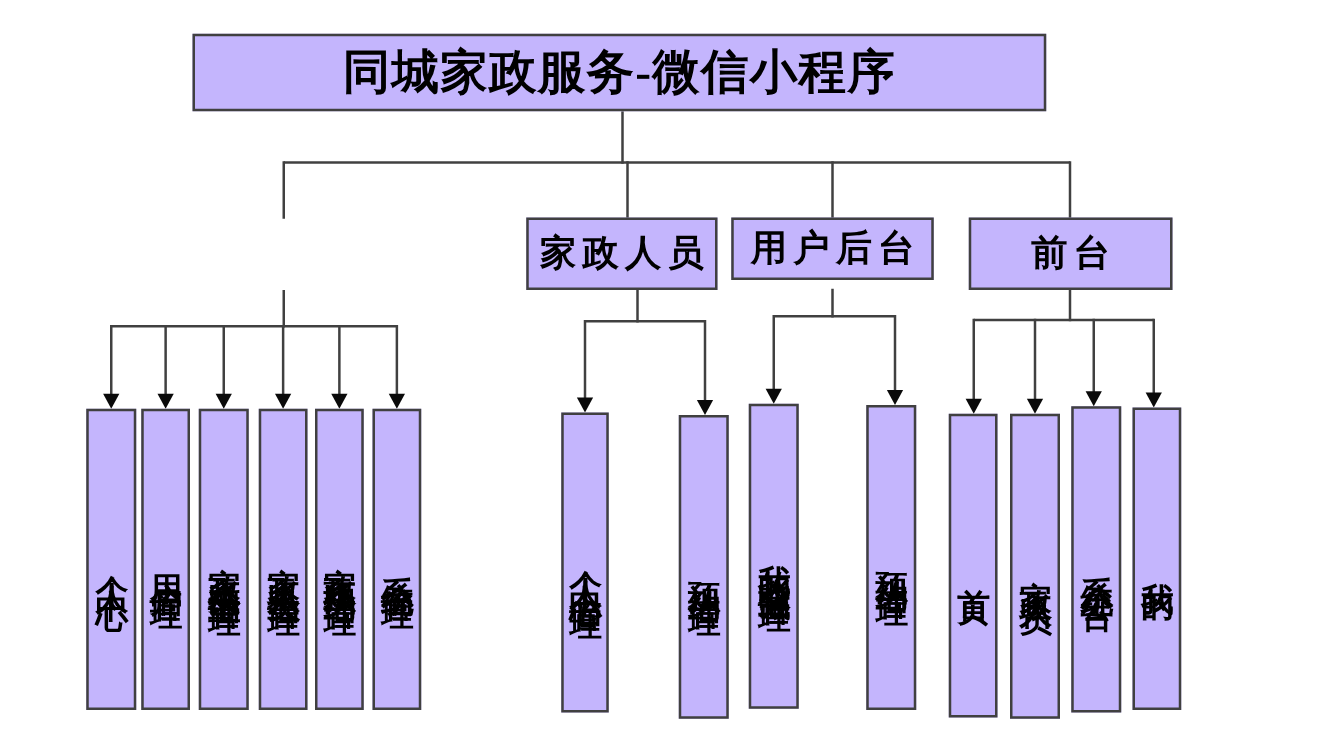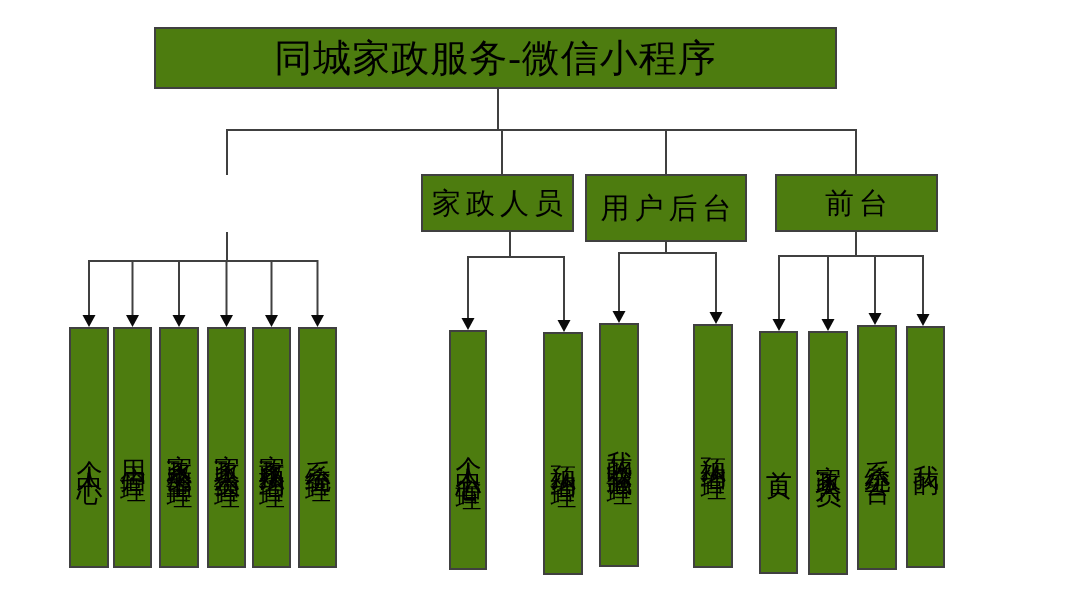--- a/index.html
+++ b/index.html
@@ -9,26 +9,27 @@
     background:#ffffff;
     font-family:"Liberation Serif","DejaVu Serif",serif;
     color:#000000;
     overflow:hidden;
   }
   #wires{position:absolute;left:0;top:0;width:1069px;height:604px;}
   .node{
     position:absolute;
     box-sizing:border-box;
     border:2px solid #404040;
-    background:#4d7c0f;
+    background:#c4b5fd;
     display:flex;
     align-items:center;
     justify-content:center;
     text-align:center;
     line-height:1;
+    font-weight:bold;
   }
   .root{font-size:38px;letter-spacing:1px;}
   .branch{font-size:29px;letter-spacing:5px;padding-left:5px;}
   .leaf{
     writing-mode:vertical-rl;
     text-orientation:upright;
     font-size:26px;
     letter-spacing:6px;
     padding-top:6px;
   }
@@ -91,21 +92,21 @@
       <polygon points="779,331 772.5,319 785.5,319"></polygon>
       <polygon points="828,331 821.5,319 834.5,319"></polygon>
       <polygon points="875,325 868.5,313 881.5,313"></polygon>
       <polygon points="923,326 916.5,314 929.5,314"></polygon>
     </g>
   </svg>
 
   <div class="node root" style="left:154px;top:27px;width:683px;height:62px;">同城家政服务-微信小程序</div>
 
   <div class="node branch" style="left:421px;top:174px;width:153px;height:58px;">家政人员</div>
-  <div class="node branch" style="left:585px;top:174px;width:162px;height:68px;">用户后台</div>
+  <div class="node branch" style="left:585px;top:174px;width:162px;height:50px;">用户后台</div>
   <div class="node branch" style="left:775px;top:174px;width:163px;height:58px;">前台</div>
 
   <div class="node leaf" style="left:69px;top:327px;width:40px;height:241px;">个人中心</div>
   <div class="node leaf" style="left:113px;top:327px;width:39px;height:241px;">用户管理</div>
   <div class="node leaf" style="left:159px;top:327px;width:40px;height:241px;">家政类型管理</div>
   <div class="node leaf" style="left:207px;top:327px;width:39px;height:241px;">家政人员管理</div>
   <div class="node leaf" style="left:252px;top:327px;width:39px;height:241px;">家政预约管理</div>
   <div class="node leaf" style="left:298px;top:327px;width:39px;height:241px;">系统管理</div>
 
   <div class="node leaf" style="left:449px;top:330px;width:38px;height:240px;">个人中心管理</div>

